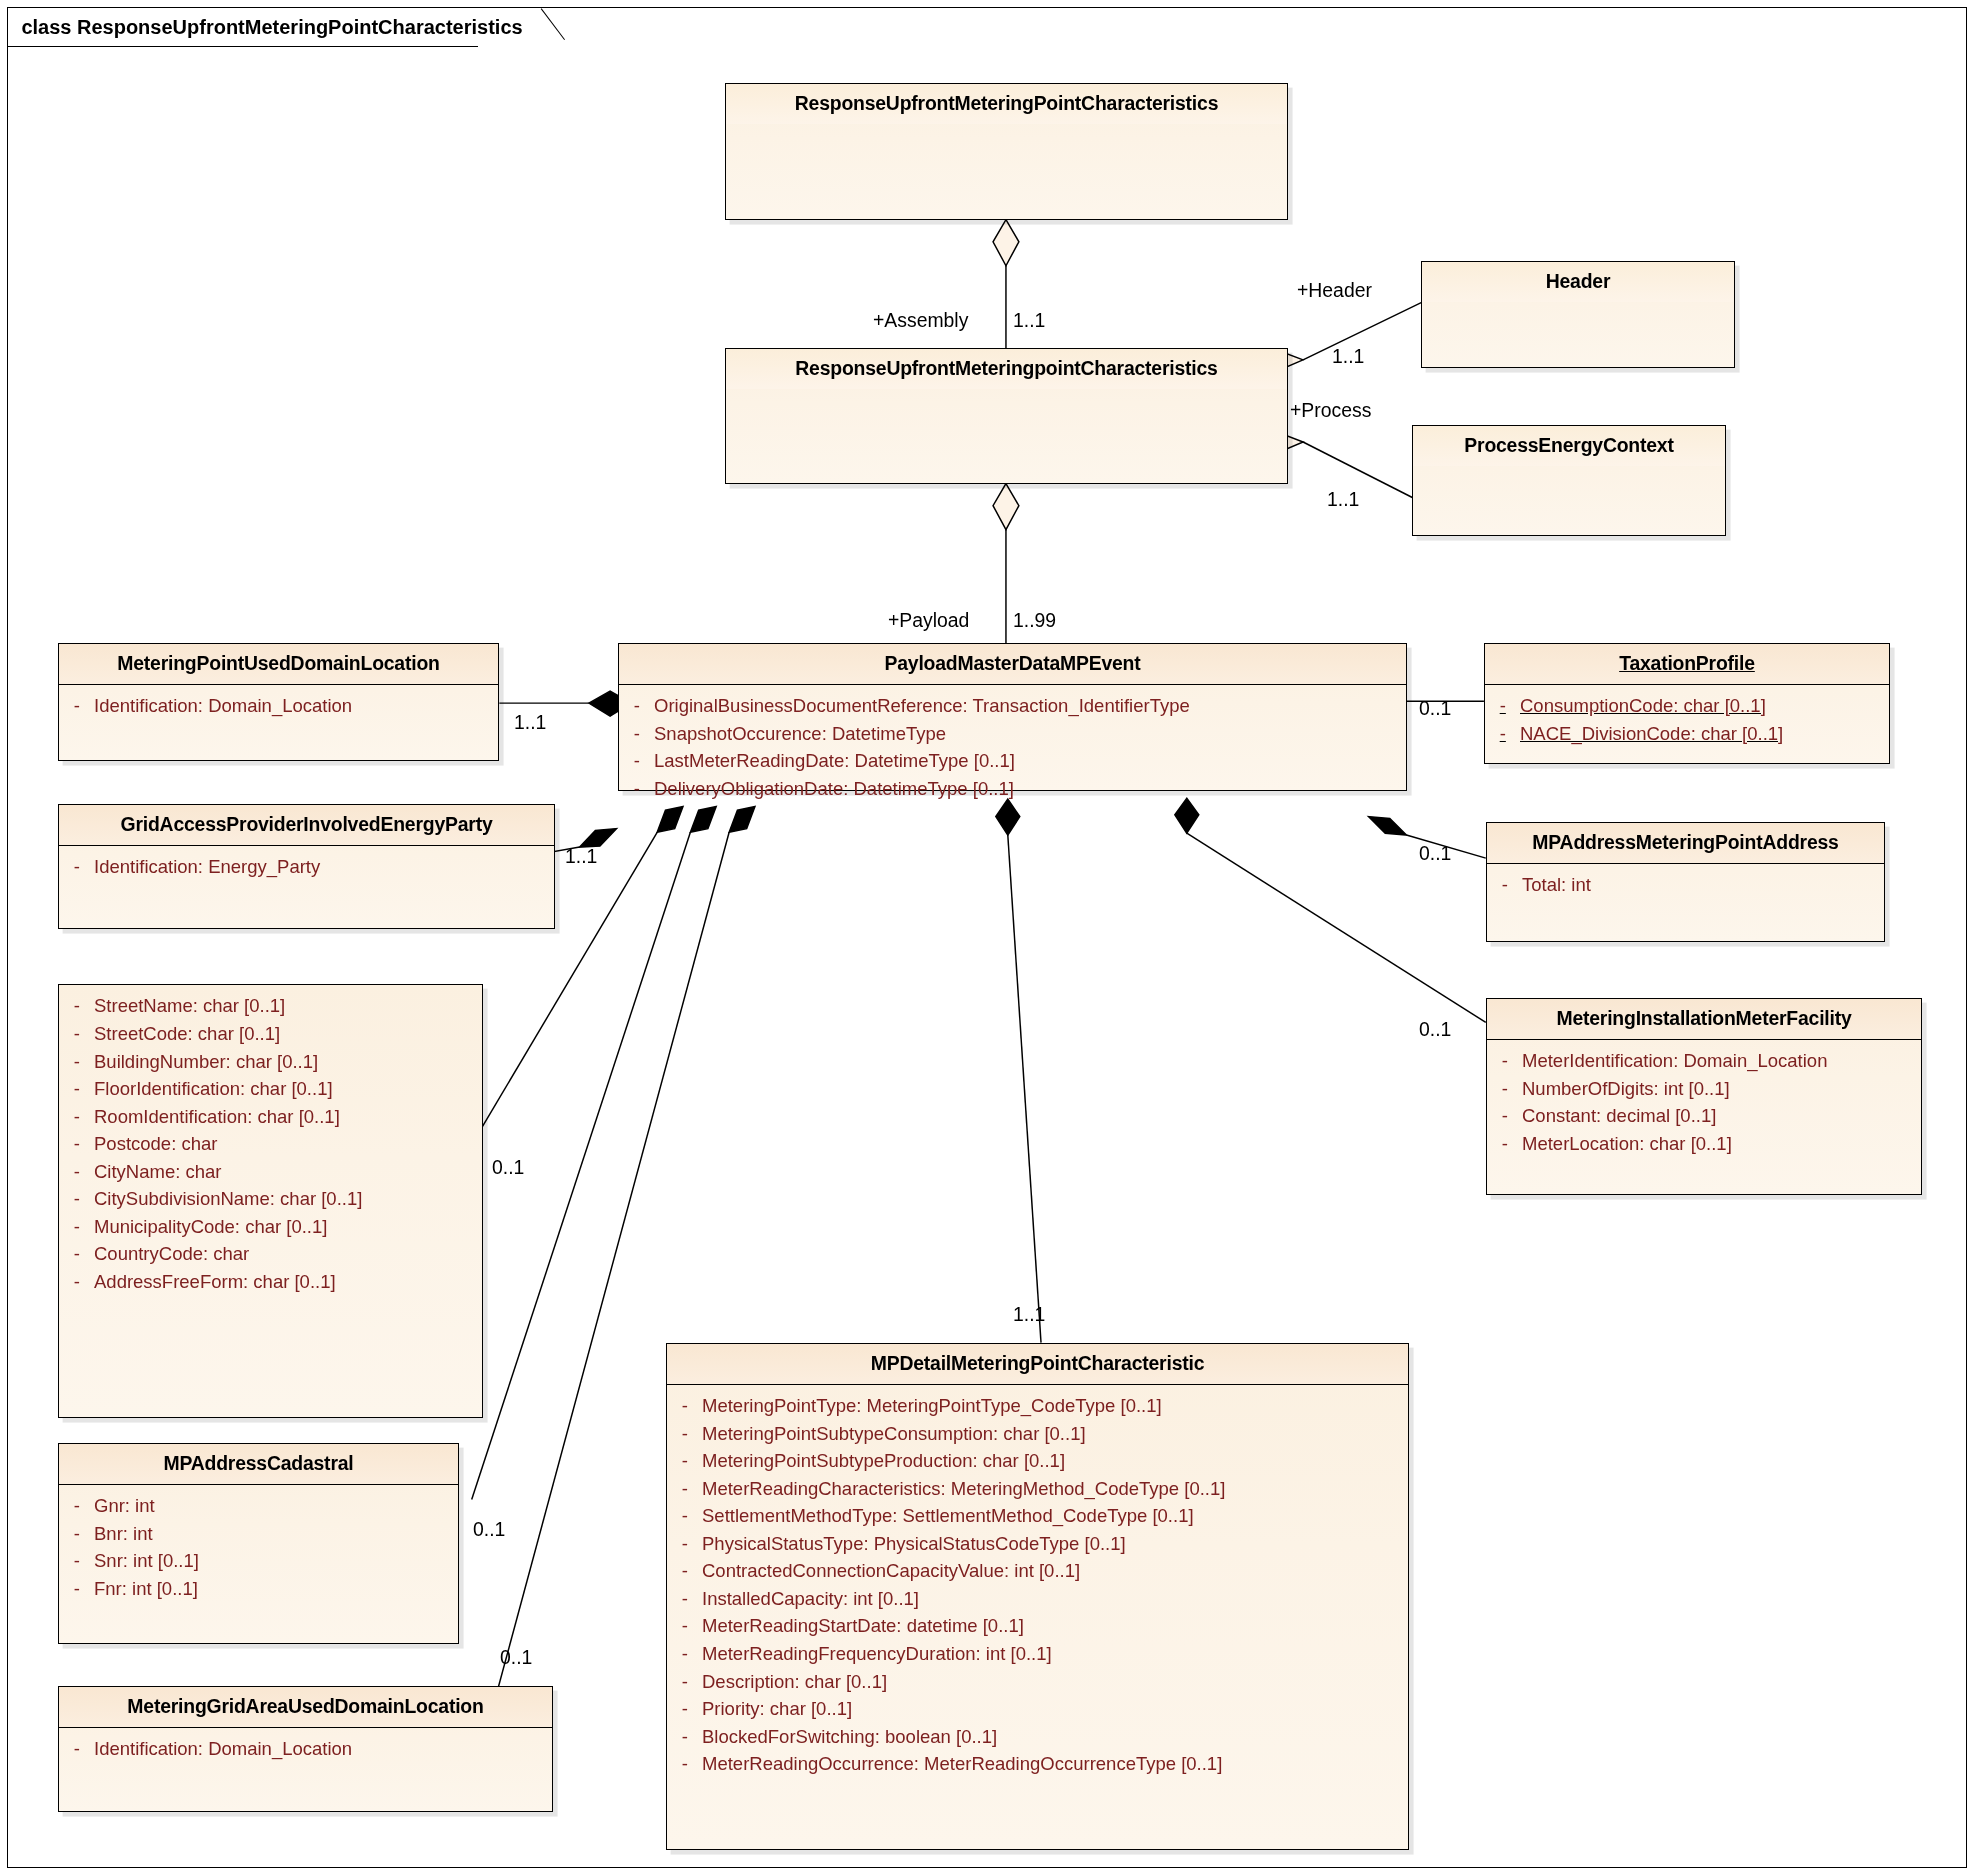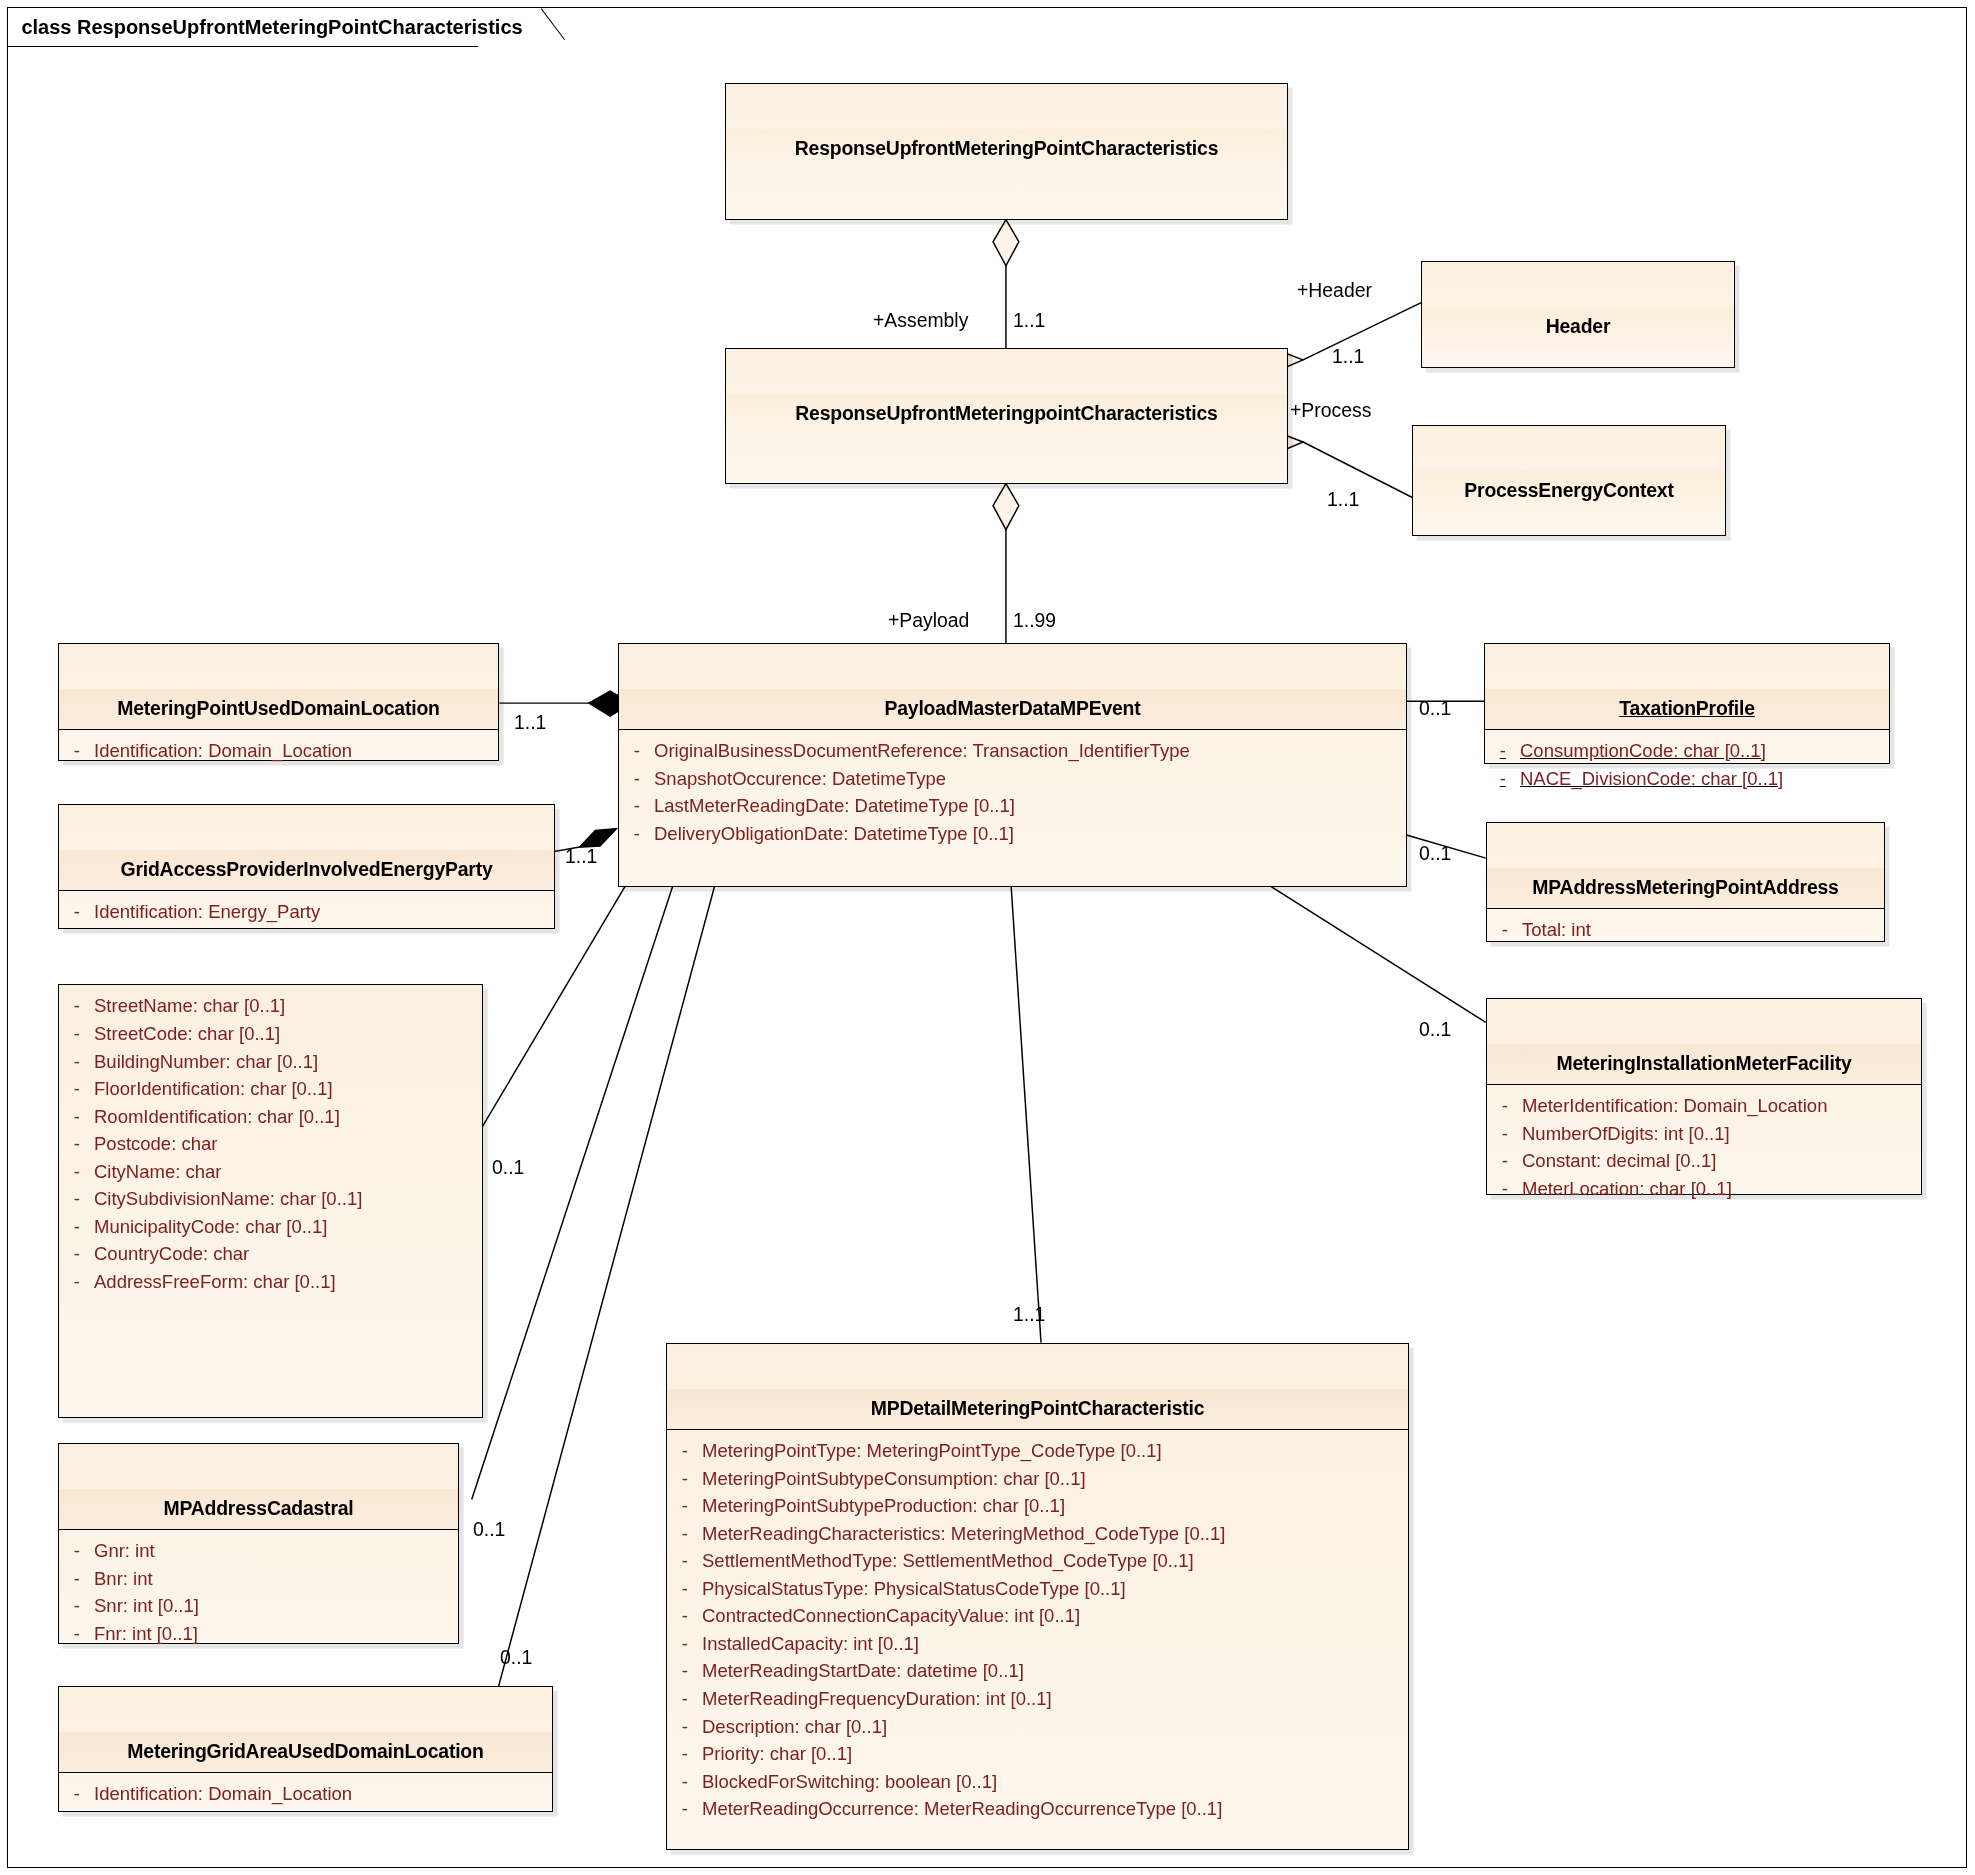--- a/index.html
+++ b/index.html
@@ -87,21 +87,20 @@
     box-shadow: 4.6px 4.6px 0 0 rgba(0,0,0,0.10);
   }
   .uml-class .cls-title {
     text-align: center;
     font-weight: bold;
     font-size: 19.4px;
     color: #000;
     padding: 8.3px 7.4px 8.3px 7.4px;
     letter-spacing: -0.2px;
     white-space: nowrap;
-    margin-top: 45px;
   }
   .uml-class.has-attrs .cls-title {
     border-bottom: 1.4px solid #000;
   }
   .uml-class .cls-attrs {
     padding: 7.4px 5.5px 9.2px 5.5px;
   }
   .uml-class .attr-row {
     display: flex;
     align-items: baseline;
@@ -199,21 +198,21 @@
 </div>
 
 <div class="uml-class no-attrs" style="left:1421px; top:261px; width:314px; height:107px;">
   <div class="cls-title">Header</div>
 </div>
 
 <div class="uml-class no-attrs" style="left:1412px; top:425px; width:314px; height:111px;">
   <div class="cls-title">ProcessEnergyContext</div>
 </div>
 
-<div class="uml-class has-attrs" style="left:618px; top:643px; width:789px; height:244px;">
+<div class="uml-class has-attrs" style="left:618px; top:643px; width:789px; height:148px;">
   <div class="cls-title">PayloadMasterDataMPEvent</div>
   <div class="cls-attrs">
     <div class="attr-row">
       <span class="attr-vis">-</span>
       <span class="attr-text">OriginalBusinessDocumentReference: Transaction_IdentifierType</span>
     </div>
     <div class="attr-row">
       <span class="attr-vis">-</span>
       <span class="attr-text">SnapshotOccurence: DatetimeType</span>
     </div>

